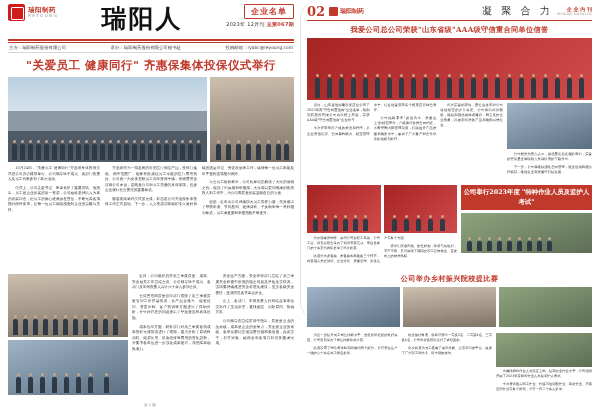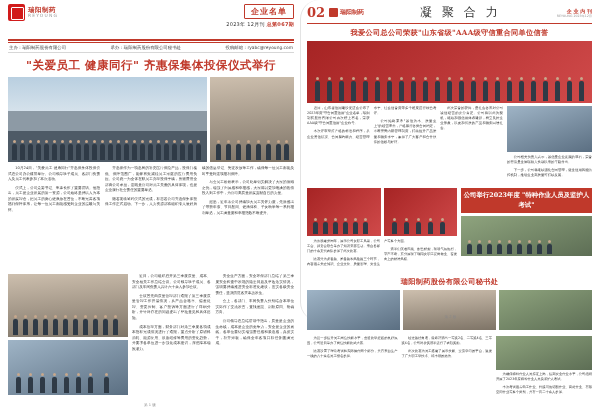--- a/index.html
+++ b/index.html
@@ -106,21 +106,21 @@
   .pagefoot{
     position:absolute;left:0;right:0;bottom:2px;text-align:center;
     font-size:3.6px;color:#888;
   }
   
   .rhead{display:flex;align-items:center;gap:4px;border-bottom:1.6px solid #c0392b;padding-bottom:2px;}
   .rnum{font-size:13px;font-weight:bold;color:#c0392b;font-family:"DejaVu Serif","Liberation Serif",serif;line-height:1;}
   .rlogo{display:flex;align-items:center;gap:2px;}
   .rlogo .m{width:9px;height:9px;background:#c0392b;border-radius:1px;}
   .rlogo .t{font-size:6px;color:#c0392b;font-weight:bold;}
-  .rtitle{font-size:12px;color:#333;letter-spacing:3px;flex:1;text-align:center;}
+  .rtitle{font-size:10px;color:#333;letter-spacing:3px;flex:1;text-align:right;}
   .rbrand{font-size:5px;color:#c0392b;font-weight:bold;text-align:right;}
   .rbrand small{display:block;font-size:3.2px;color:#999;font-weight:normal;}
   .r-sec{
     color:#c0392b;font-weight:bold;text-align:center;font-size:7.2px;
     margin:4px 0 3px 0;font-family:"DejaVu Serif","Liberation Serif",serif;
     letter-spacing:.3px;
   }
   .r-top{display:flex;gap:4px;}
   .r-left{width:196px;}
   .r-right{flex:1;}
@@ -160,20 +160,21 @@
   <div class="page-left">
 
     <div class="masthead">
       <div class="logo-block">
         <div class="logo-mark"></div>
         <div class="logo-text">
           <div class="logo-cn">瑞阳制药</div>
           <div class="logo-en">REYOUNG</div>
         </div>
       </div>
+      <div class="mast-title">瑞阳人</div>
       <div class="mast-right">
         <div class="badge-qynk">企业名单</div>
         <div class="mast-date">
           <span>2023年 12月刊</span>
           <b>总第067期</b>
         </div>
       </div>
     </div>
 
     <div class="rule-red"></div>
@@ -403,21 +404,21 @@
               <i style="left:46px;height:10px"></i>
               <i style="left:56px;height:10px"></i>
             <i style="left:66px;height:10px"></i>
               <i style="left:76px;height:10px"></i>
               <i style="left:86px;height:10px"></i>
           </div>
         </div>
       </div>
     </div>
 
-    <div class="r-sec">瑞阳制药股份有限公司秘书处</div>
+    <div class="r-sec">公司举办乡村振兴院校提比赛</div>
 
     <div class="thumbs">
       <div class="ph th">
           <div class="ph-blue"></div>
         </div>
       <div class="ph th">
           <div class="ph-room"></div>
         </div>
       <div class="ph th">
           <div class="ph-green"></div>

